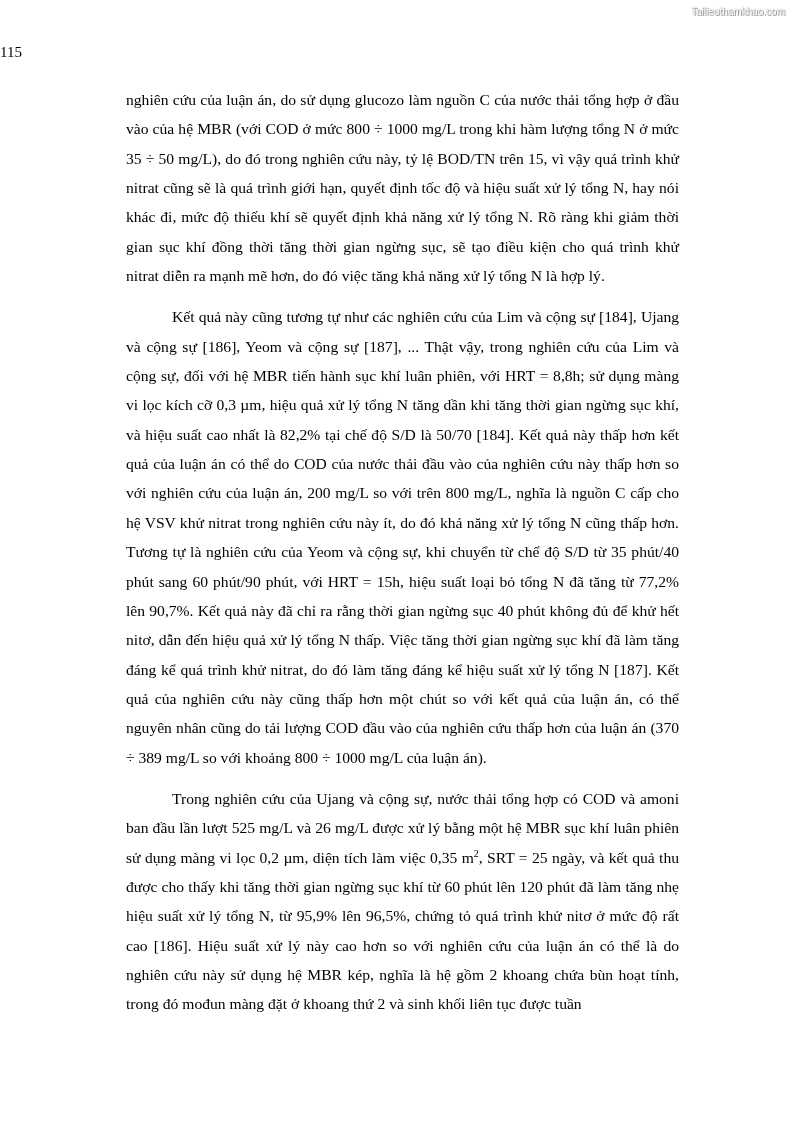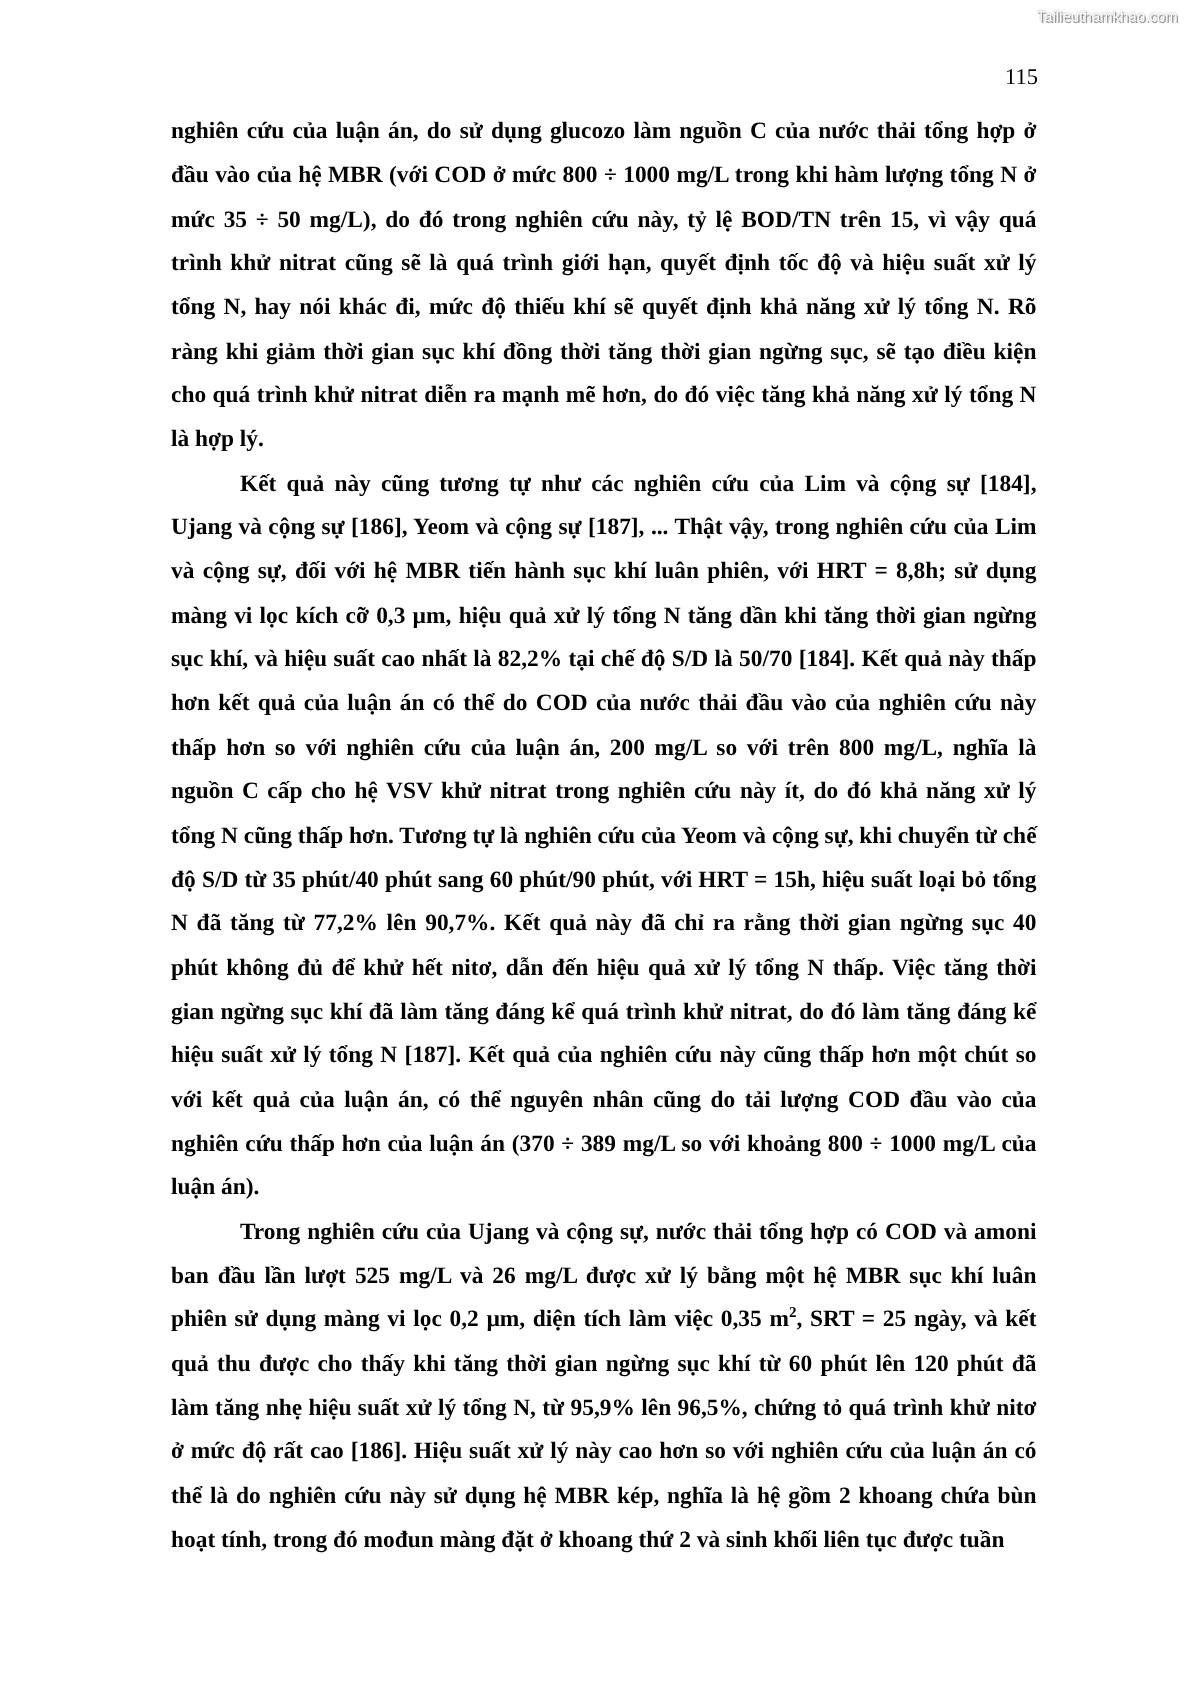--- a/index.html
+++ b/index.html
@@ -5,29 +5,29 @@
   html, body { margin: 0; padding: 0; background: #ffffff; }
   body { width: 795px; height: 1123px; position: relative; overflow: hidden; }
   .watermark {
     position: absolute; top: 6px; right: 10px;
     font-family: "Liberation Sans", sans-serif; font-size: 10px;
     color: #ffffff;
     text-shadow: 0 0 1px #8a8a8a, 1px 1px 0 #9a9a9a;
     letter-spacing: 0px;
   }
   .page-number {
-    position: absolute; top: 44px; left: 0; width: 668px; text-align: right;
-    font-family: "Liberation Serif", serif; font-size: 15px; color: #000; padding-left: 24px;
+    position: absolute; top: 44px; left: 0; width: 668px; text-align: left;
+    font-family: "Liberation Serif", serif; font-size: 15px; color: #000;
   }
   .body-text {
     position: absolute; top: 73px; left: 114px; width: 577px;
     font-family: "Liberation Serif", serif; font-size: 15.6px; color: #000;
     line-height: 29.35px;
   }
-  .body-text p { margin: 0; text-align: justify; font-weight: bold; }
+  .body-text p { margin: 12px; text-align: justify; }
   .body-text p.indent { text-indent: 46px; }
   sup { font-size: 10px; line-height: 0; vertical-align: super; }
 </style>
 </head>
 <body>
 
 <div class="watermark">Tailieuthamkhao.com</div>
 
 <div class="page-number">115</div>
 

